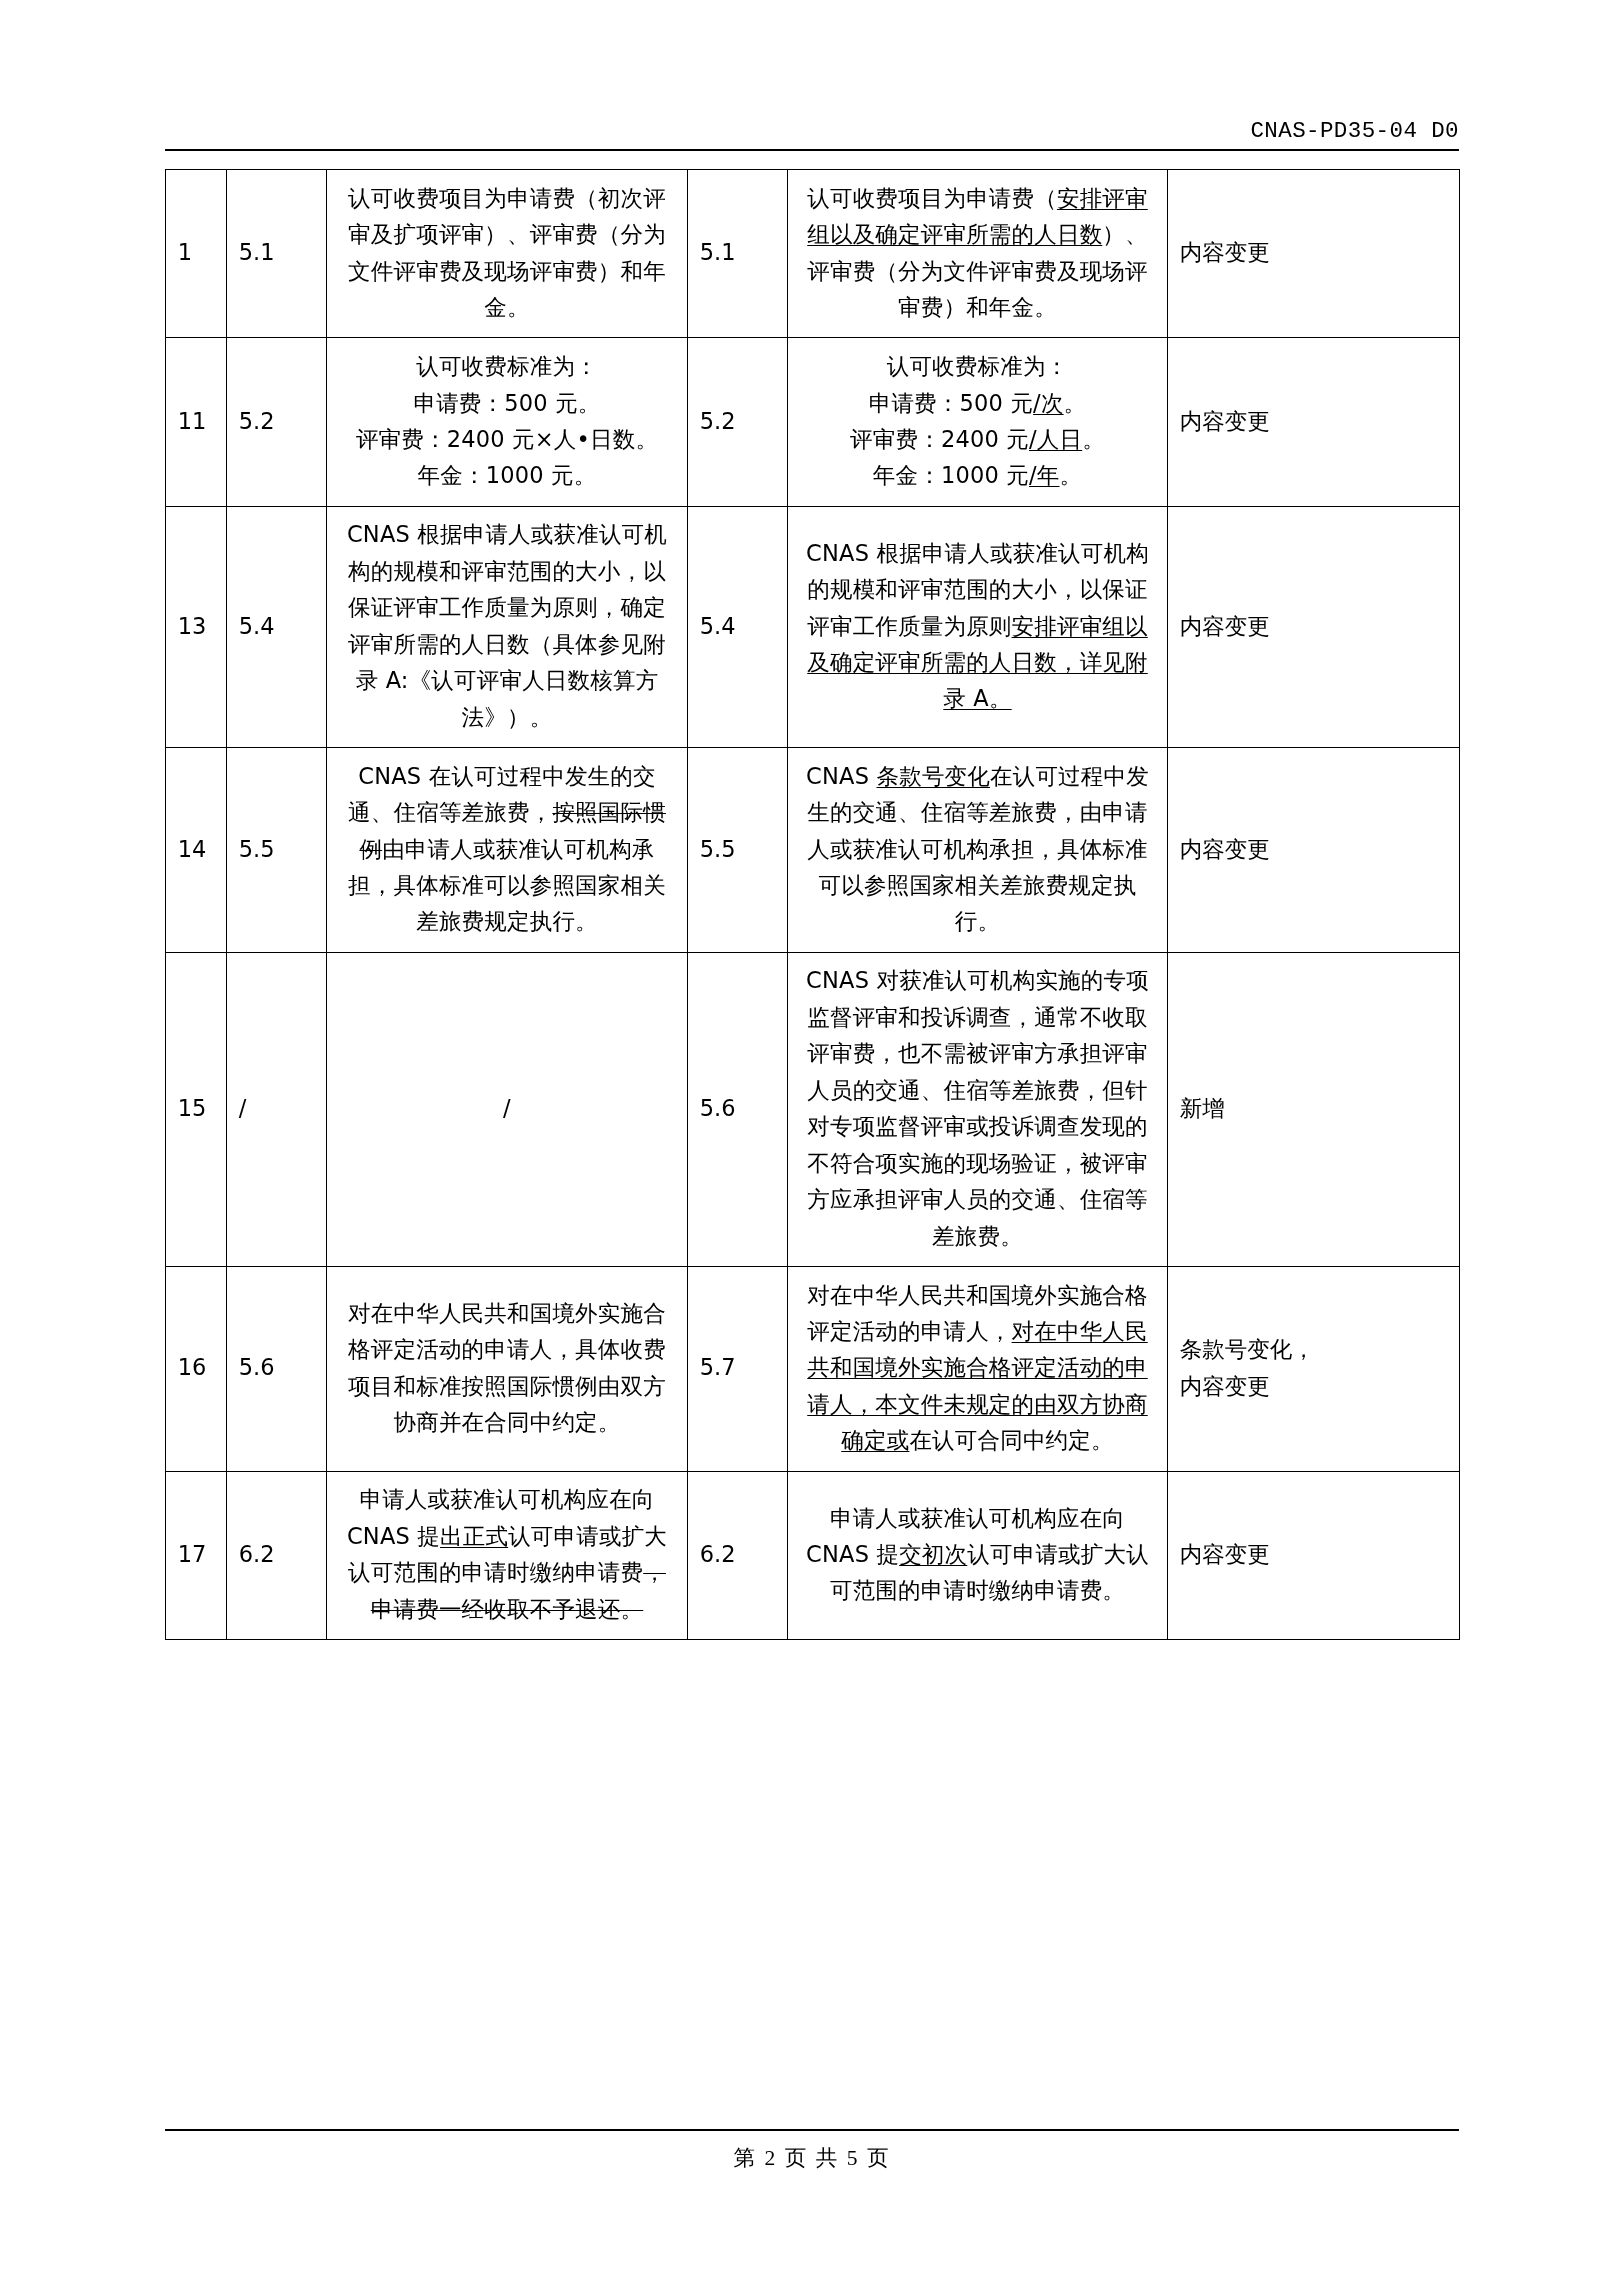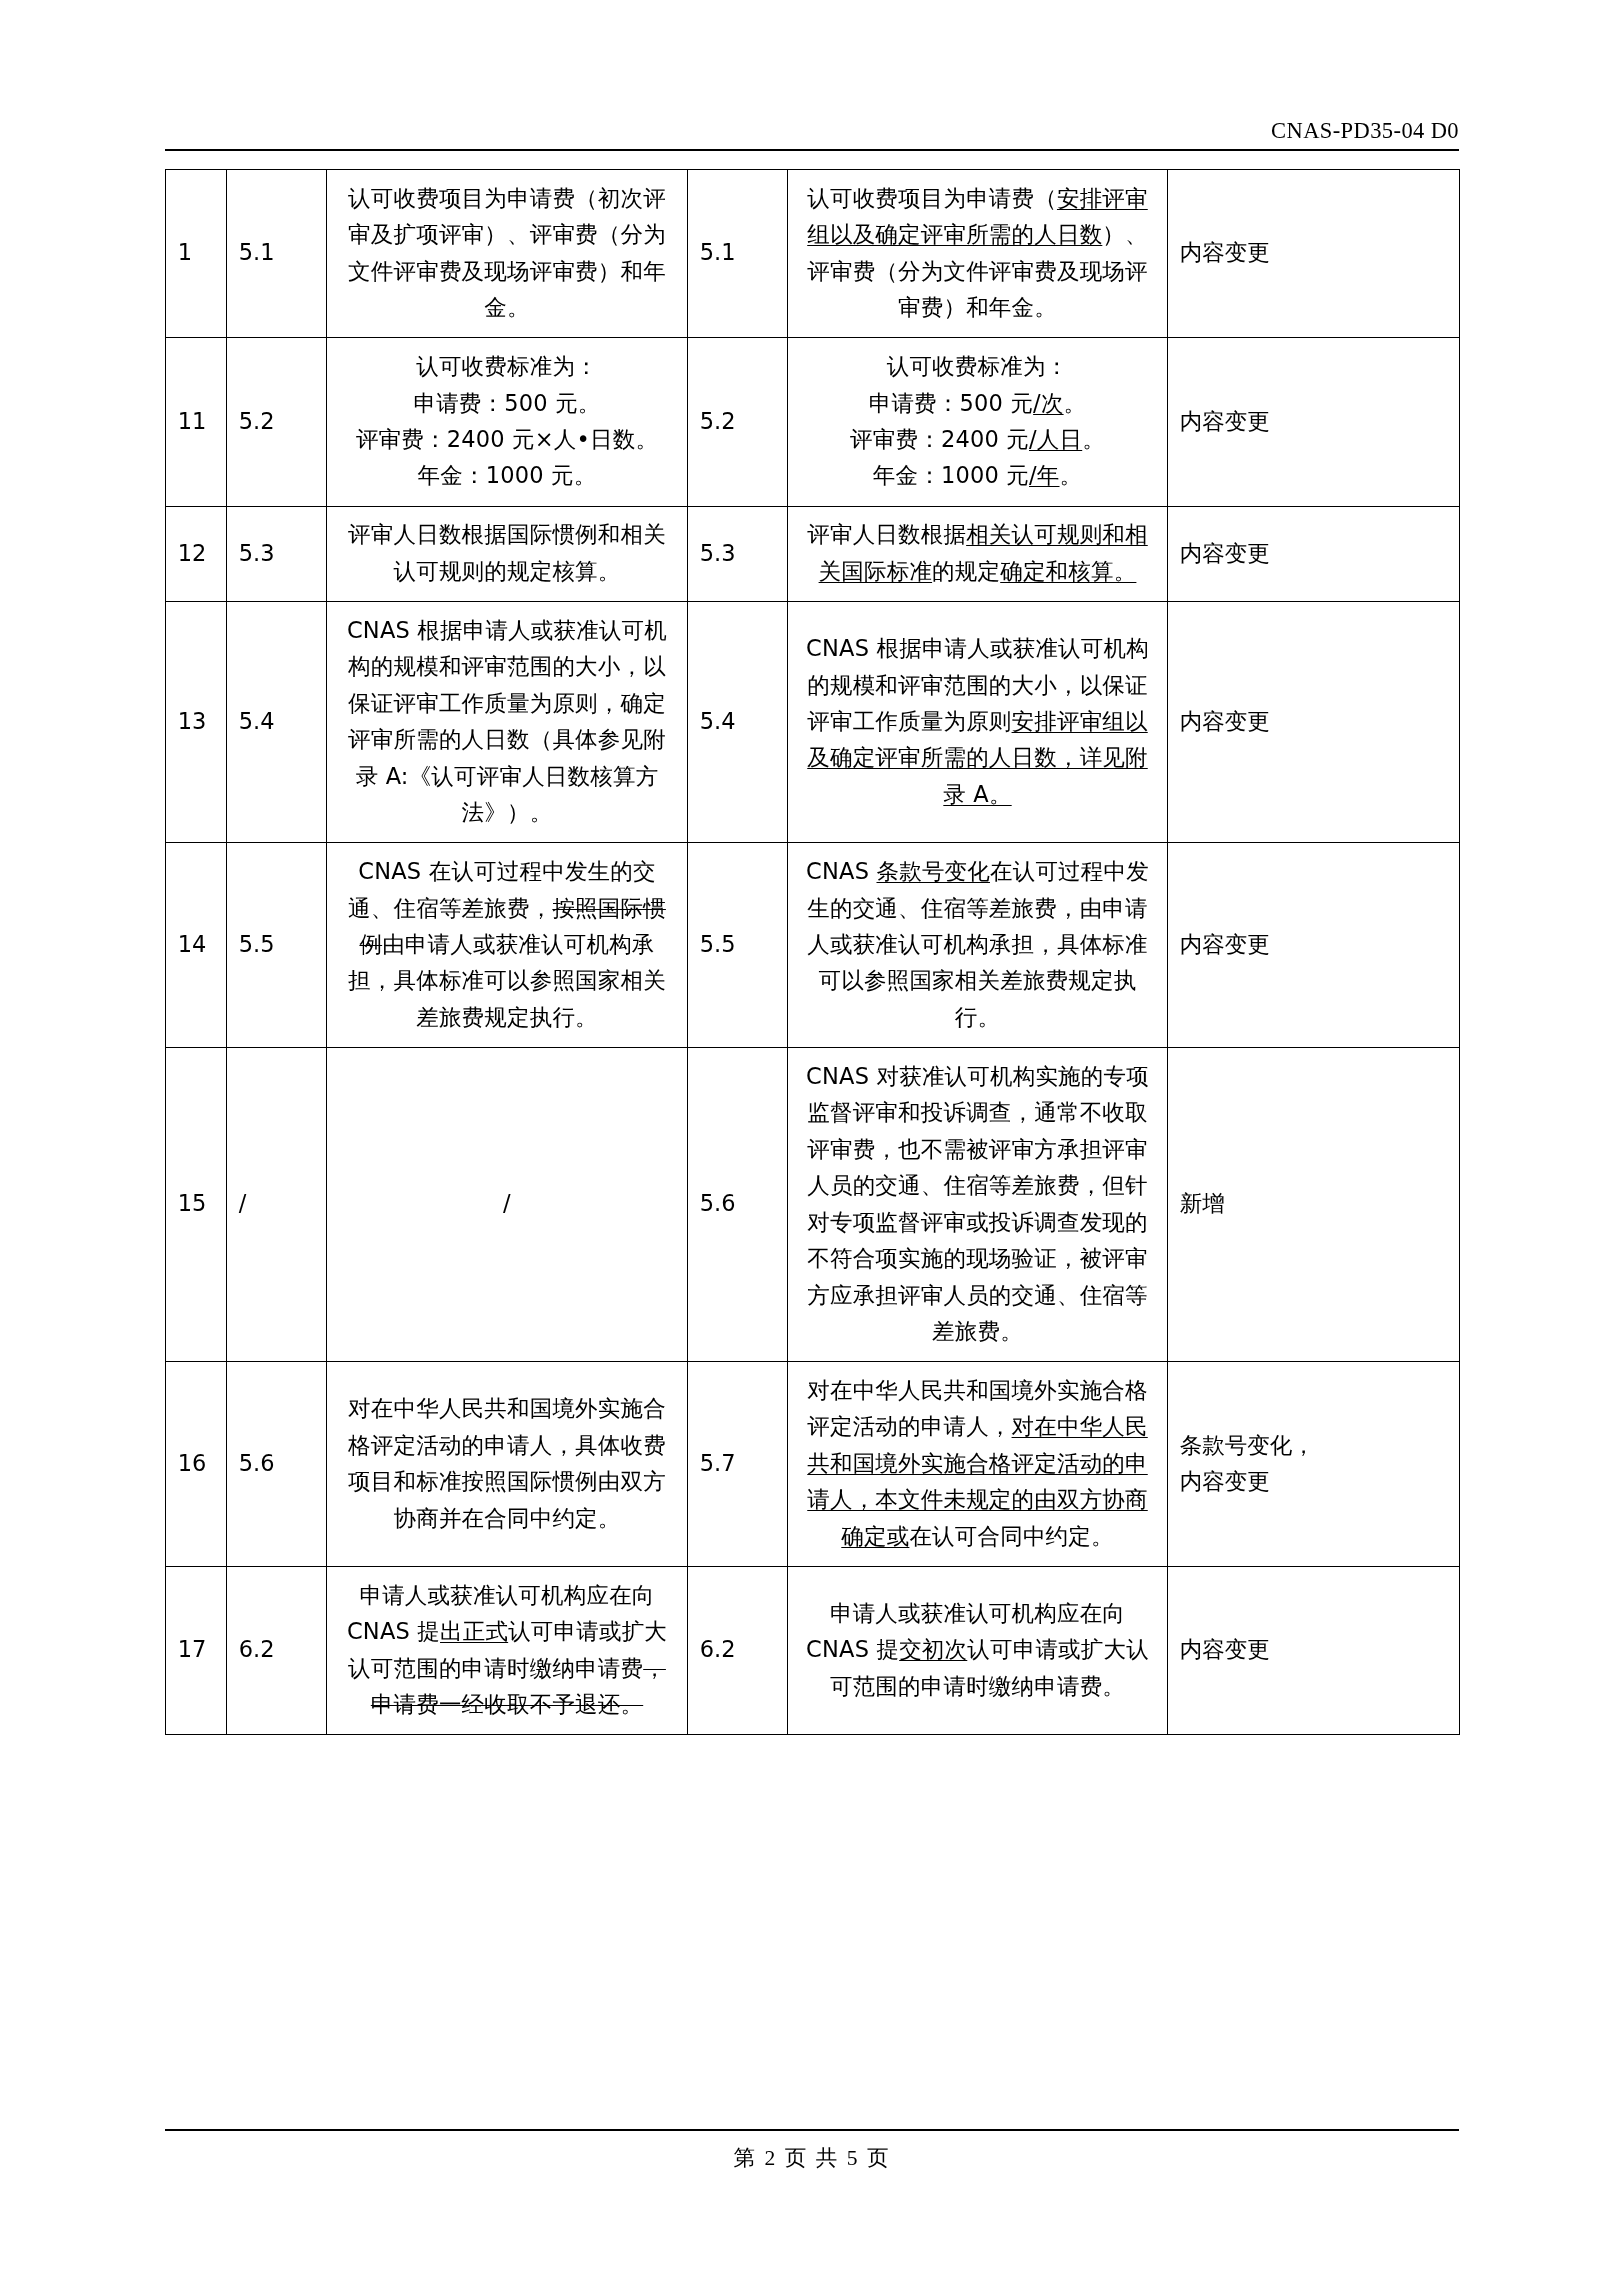--- a/index.html
+++ b/index.html
@@ -21,21 +21,21 @@
     box-sizing: border-box;
     padding: 0;
   }
   
   .header {
     position: absolute;
     left: 165px;
     top: 118px;
     width: 1294px;
     text-align: right;
-    font-family: Liberation Serif, serif;
+    font-family: Liberation Mono, monospace;
     font-size: 22.5px;
     letter-spacing: 0.4px;
   }
   .header-rule {
     position: absolute;
     left: 165px;
     top: 149px;
     width: 1294px;
     height: 2px;
     background: #000000;
@@ -144,28 +144,20 @@
 
       <tr>
         <td class="num">11</td>
         <td class="clause">5.2</td>
         <td class="text">认可收费标准为：<br>申请费：500 元。<br>评审费：2400 元×人•日数。<br>年金：1000 元。</td>
         <td class="clause clause-top">5.2</td>
         <td class="text">认可收费标准为：<br>申请费：500 元<u class="ul">/次</u>。<br>评审费：2400 元<u class="ul">/人日</u>。<br>年金：1000 元<u class="ul">/年</u>。</td>
         <td class="type">内容变更</td>
       </tr>
 
-      <tr>
-        <td class="num">12</td>
-        <td class="clause">5.3</td>
-        <td class="text">评审人日数根据国际惯例和相关认可规则的规定核算。</td>
-        <td class="clause clause-top">5.3</td>
-        <td class="text">评审人日数根据<u class="ul">相关认可规则和相关国际标准</u>的规定<u class="ul">确定和核算。</u></td>
-        <td class="type">内容变更</td>
-      </tr>
 
       <tr>
         <td class="num">13</td>
         <td class="clause">5.4</td>
         <td class="text">CNAS 根据申请人或获准认可机构的规模和评审范围的大小，以保证评审工作质量为原则，确定评审所需的人日数（具体参见附录 A:《认可评审人日数核算方法》）。</td>
         <td class="clause clause-top">5.4</td>
         <td class="text">CNAS 根据申请人或获准认可机构的规模和评审范围的大小，以保证评审工作质量为原则<u class="ul">安排评审组以及确定评审所需的人日数，详见附录 A。</u></td>
         <td class="type">内容变更</td>
       </tr>
 

